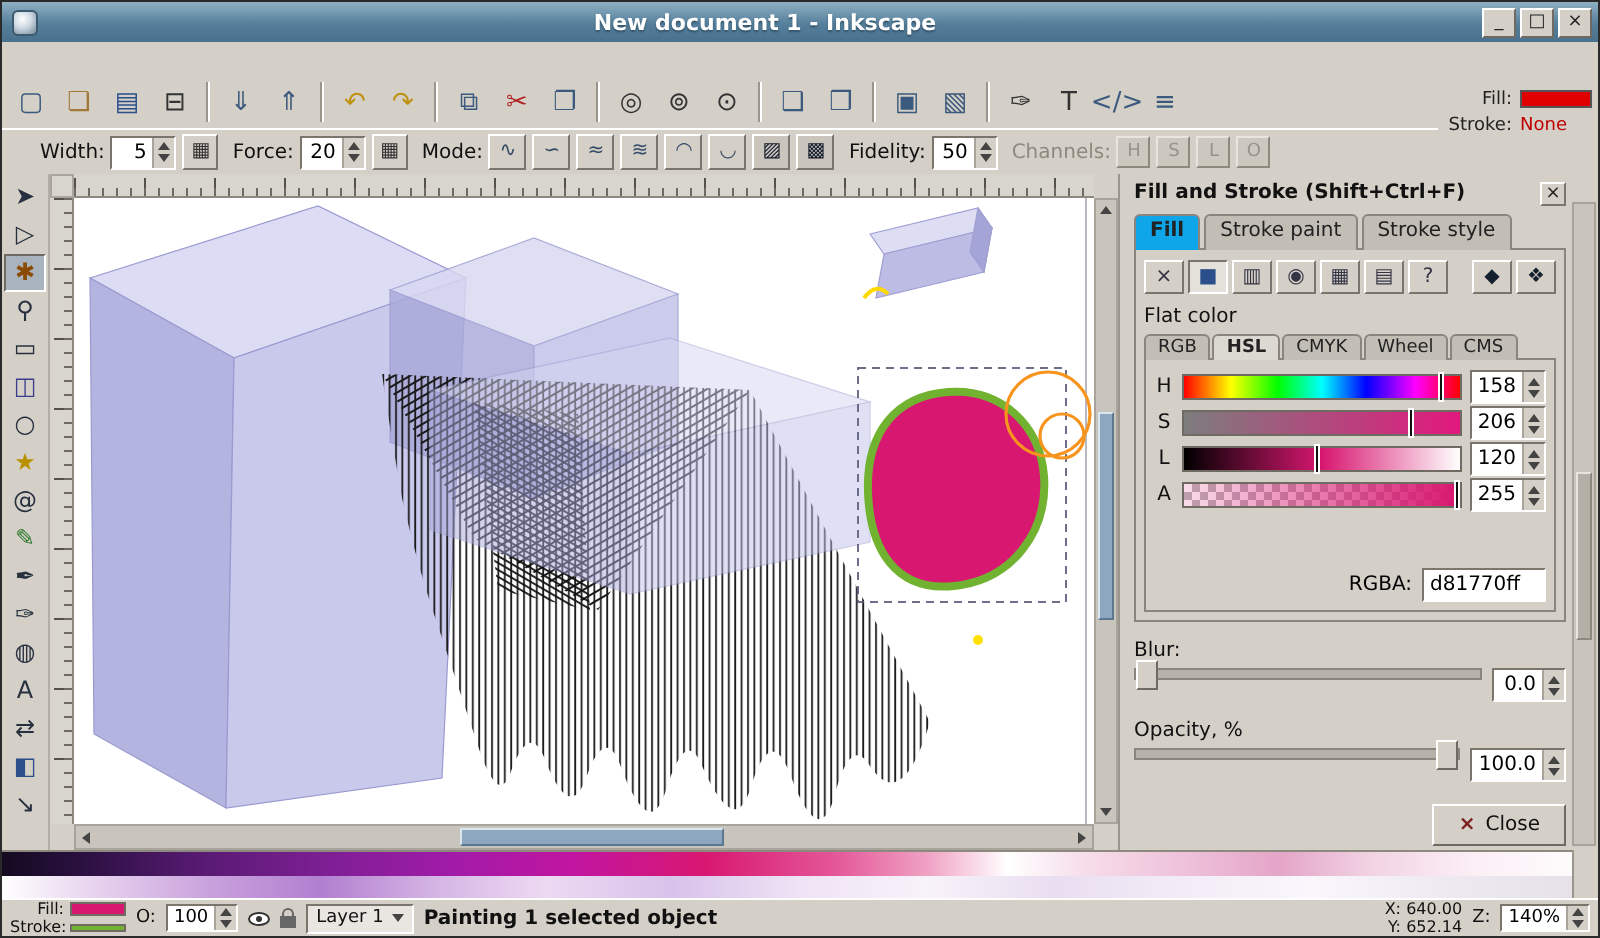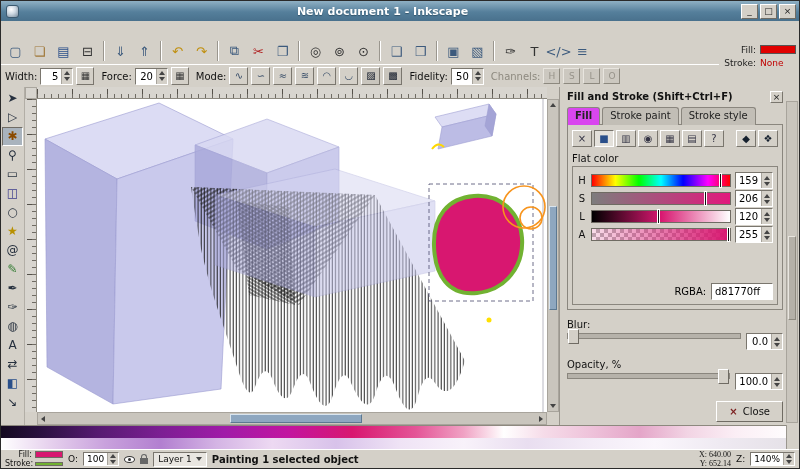--- a/index.html
+++ b/index.html
@@ -30,21 +30,21 @@
     display:flex; align-items:center; gap:1px; padding-left:3px; }
   .tbtn { width:23px; height:23px; display:flex; align-items:center; justify-content:center;
     font-size:13px; color:#3c5a7d; background:transparent; border:1px solid transparent; }
   .tbtn.tan { color:#a07838; } .tbtn.blue { color:#2a4f8a; } .tbtn.gold { color:#c09010; }
   .tbtn.red { color:#b02020; } .tbtn.dark { color:#333; }
   .tsep { width:2px; height:20px; border-left:1px solid #9a968e; border-right:1px solid #ffffff; margin:0 3px; }
 
   
   .ctrlbar { position:absolute; top:63px; left:0; right:80px; height:23px;
     border-top:1px solid #ffffff; display:flex; align-items:center; gap:3px;
-    padding-left:0; font-size:10px; color:#111; }
+    padding-left:15px; font-size:10px; color:#111; }
   .clabel { margin-left:4px; }
   .dis { color:#8d897f; }
   .spin { display:flex; height:17px; background:#fff; border:1px solid; border-color:#7a766e #ffffff #ffffff #7a766e; }
   .spin .val { min-width:20px; padding:0 3px; text-align:right; line-height:15px; font-size:10px; color:#000; }
   .spin .arr { width:11px; display:flex; flex-direction:column; align-items:center; justify-content:center;
     gap:2px; background:#d4d0c8; border-left:1px solid #a8a49c; }
   .tri-up { width:0; height:0; border-left:3px solid transparent; border-right:3px solid transparent; border-bottom:4px solid #444; }
   .tri-down { width:0; height:0; border-left:3px solid transparent; border-right:3px solid transparent; border-top:4px solid #444; }
   .modebtn { width:19px; height:18px; background:#d4d0c8; color:#344a66;
     border:1px solid; border-color:#ffffff #7a766e #7a766e #ffffff;
@@ -108,21 +108,21 @@
   .pscroll { position:absolute; right:1px; top:14px; bottom:2px; width:12px; background:#c9c5bd; border:1px solid #a8a49c; }
   .psthumb { position:absolute; left:1px; right:1px; top:42%; height:26%; background:#b4b0a8;
     border:1px solid; border-color:#e8e5df #8d897f #8d897f #e8e5df; }
   .phdr { display:flex; align-items:center; height:15px; }
   .phdr-title { flex:1; color:#111;font-weight:bold; }
   .phdr-close { width:13px; height:12px; text-align:center; line-height:10px; font-size:9px; background:#d4d0c8;
     border:1px solid; border-color:#ffffff #7a766e #7a766e #ffffff; color:#222; }
   .ptabs { display:flex; margin-top:3px; height:18px; }
   .ptab { padding:2px 7px 0; margin-right:2px; background:#c2beb6; color:#222;
     border:1px solid #8a867e; border-bottom:none; border-radius:3px 3px 0 0; }
-  .ptab.active { background:#d946ef; font-weight:bold; }
+  .ptab.active { background:#0ea5e9; font-weight:bold; }
   .pbody { border:1px solid #8a867e; background:#d4d0c8; padding:5px 4px 4px; margin-top:-1px; }
   .prow { display:flex; gap:2px; align-items:center; }
   .pbtn { width:20px; height:17px; background:#d4d0c8; color:#334;
     border:1px solid; border-color:#ffffff #7a766e #7a766e #ffffff;
     font-size:10px; line-height:15px; text-align:center; }
   .pbtn.active { background:#e4e1db; border-color:#7a766e #ffffff #ffffff #7a766e; color:#2a4f8a; }
   .pbtn.shield { margin-left:0; color:#15202e; }
   .sp { flex:1; }
   .flatlabel { margin:6px 0 3px; color:#111; }
   .ctabs { display:flex; }
@@ -136,21 +136,21 @@
   .smark { position:absolute; top:-2px; bottom:-2px; width:3px; background:#111; border:1px solid #fff; }
   .sl-h { background:linear-gradient(to right,#f00,#ff0 17%,#0f0 34%,#0ff 50%,#00f 66%,#f0f 84%,#f00); }
   .sl-s { background:linear-gradient(to right,#7d7d7d,#e2187d); }
   .sl-l { background:linear-gradient(to right,#000,#d81770 50%,#fff); }
   .sl-a { background-color:#fff;
     background-image:linear-gradient(to right, rgba(216,23,112,.15), rgba(216,23,112,1)),
       linear-gradient(45deg,#b9b9b9 25%,transparent 25%,transparent 75%,#b9b9b9 75%),
       linear-gradient(45deg,#b9b9b9 25%,transparent 25%,transparent 75%,#b9b9b9 75%);
     background-size:100% 100%, 8px 8px, 8px 8px; background-position:0 0, 0 0, 4px 4px; }
   .spin.sm .val { min-width:24px; }
-  .rgba-row { display:flex; justify-content:flex-end; align-items:center; gap:5px; margin-top:38px; }
+  .rgba-row { display:flex; justify-content:flex-end; align-items:center; gap:5px; margin-top:26px; }
   .entry { width:62px; height:17px; background:#fff; border:1px solid; border-color:#7a766e #ffffff #ffffff #7a766e;
     font-size:10px; line-height:15px; padding:0 3px; color:#000; }
   .plabel { margin-top:9px; color:#111; }
   .scalerow { display:flex; align-items:flex-start; gap:5px; margin-top:3px; }
   .trough { flex:1; height:6px; background:#b6b2aa; border:1px solid #8a867e; position:relative; }
   .sthumb { position:absolute; top:-5px; width:11px; height:15px; background:#d4d0c8;
     border:1px solid; border-color:#ffffff #6f6b63 #6f6b63 #ffffff; }
   .closerow { display:flex; justify-content:flex-end; margin-top:11px; }
   .closebtn { display:flex; align-items:center; gap:5px; height:21px; padding:0 12px; background:#d4d0c8;
     border:1px solid; border-color:#ffffff #6f6b63 #6f6b63 #ffffff; color:#111; }
@@ -174,21 +174,21 @@
   .sbstroke { width:28px; height:4px; border:1px solid #6f6b63; }
   .spin.tiny { height:14px; } .spin.tiny .val { min-width:18px; line-height:12px; font-size:9px; }
   .eye { width:11px; height:7px; border:1px solid #333; border-radius:50%; position:relative; background:#fff; }
   .eye::after { content:""; position:absolute; left:3px; top:1px; width:3px; height:3px; background:#333; border-radius:50%; }
   .lock { width:8px; height:6px; background:#666; position:relative; margin-top:4px; }
   .lock::before { content:""; position:absolute; left:1px; top:-4px; width:4px; height:4px;
     border:1px solid #666; border-bottom:none; border-radius:3px 3px 0 0; }
   .layercombo { display:flex; align-items:center; gap:4px; height:15px; padding:0 4px; background:#e9e6e1;
     border:1px solid; border-color:#7a766e #ffffff #ffffff #7a766e; }
   .msg { flex:1; font-size:10px; white-space:nowrap; overflow:hidden;font-weight:bold; }
-  .xy { display:flex; flex-direction:column; line-height:9px; font-size:8px; text-align:right;font-family:Liberation Serif, serif; }
+  .xy { display:flex; flex-direction:column; line-height:9px; font-size:8px; text-align:right; }
   .xy span { white-space:nowrap; }
 </style>
 </head>
 <body>
 
 <div class="win">
 
   <div class="titlebar">
     <span class="ticon"></span>
     <span class="ttext">New document 1 - Inkscape</span>
@@ -416,29 +416,36 @@
           <span class="pbtn">▦</span>
           <span class="pbtn">▤</span>
           <span class="pbtn">?</span>
           <span class="sp"></span>
           <span class="pbtn shield">◆</span>
           <span class="pbtn shield">❖</span>
         </div>
 
         <div class="flatlabel">Flat color</div>
 
+        <div class="ctabs">
+          <span class="ctab">RGB</span>
+          <span class="ctab active">HSL</span>
+          <span class="ctab">CMYK</span>
+          <span class="ctab">Wheel</span>
+          <span class="ctab">CMS</span>
+        </div>
 
         <div class="carea">
           <div class="srow">
             <span class="slab">H</span>
             <div class="strip sl-h">
                 <span class="smark" style="left:92%"></span>
               </div>
             <span class="spin sm">
-              <span class="val">159</span>
+              <span class="val">158</span>
               <span class="arr">
                   <span class="tri-up"></span>
                   <span class="tri-down"></span>
                 </span>
             </span>
           </div>
           <div class="srow">
             <span class="slab">S</span>
             <div class="strip sl-s">
                 <span class="smark" style="left:81%"></span>

